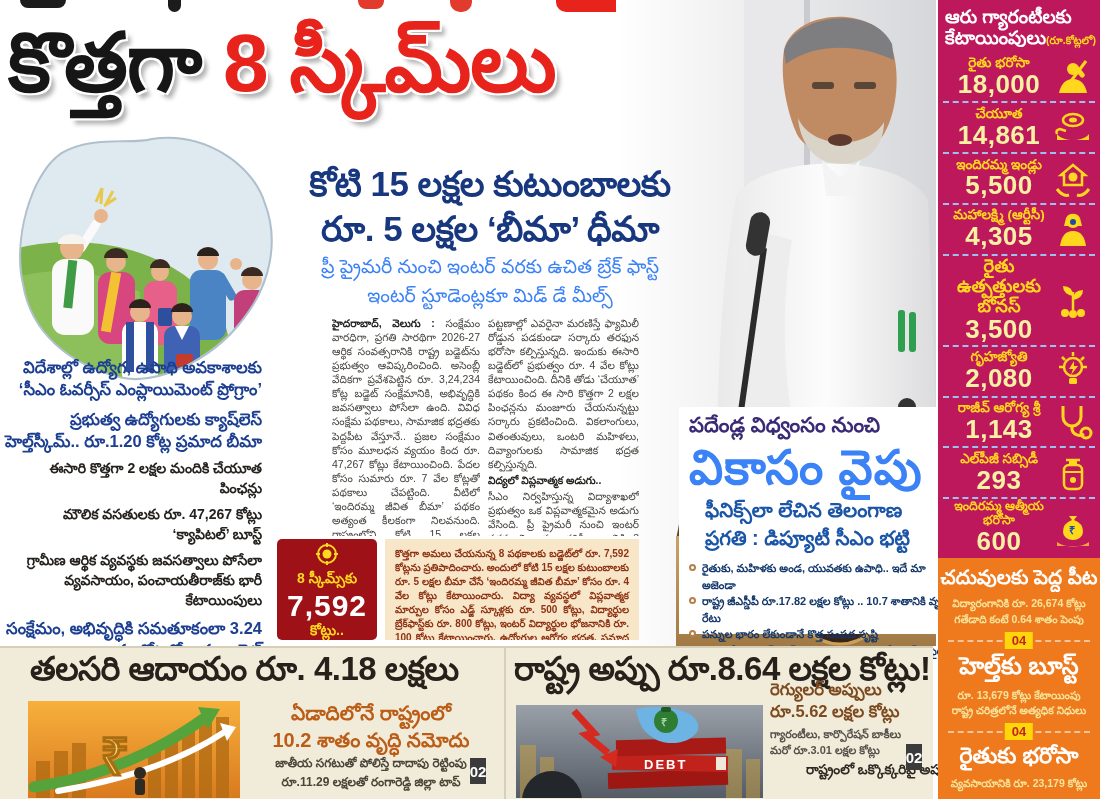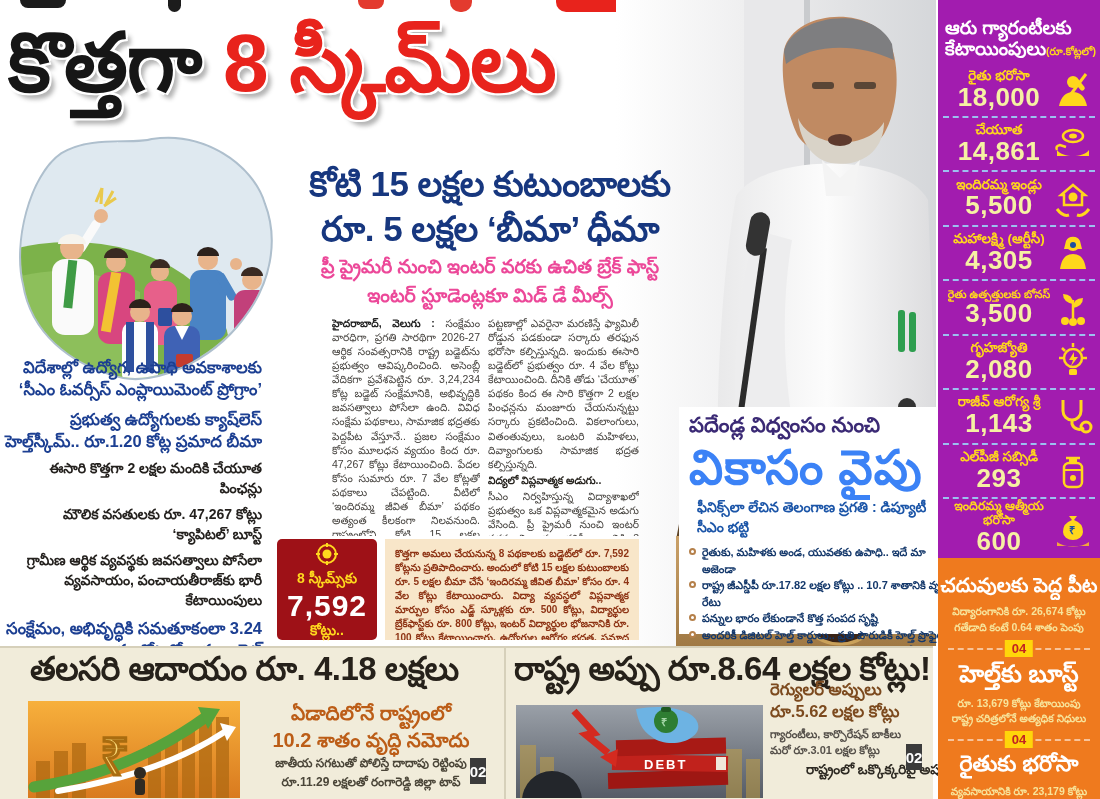--- a/index.html
+++ b/index.html
@@ -12,21 +12,21 @@
   
   .headline { position:absolute; left:8px; top:6px; white-space:nowrap; font-weight:bold;
     font-size:82px; letter-spacing:-1px; line-height:1.4;
     text-shadow:-2px -2px 0 #fff, 2px -2px 0 #fff, -2px 2px 0 #fff, 2px 2px 0 #fff, 5px 6px 4px rgba(40,40,40,.35); }
   .headline .hl-black { color:#161616; }
   .headline .hl-red { color:#e8231c; }
 
   
   .lead { position:absolute; left:280px; top:162px; width:420px; text-align:center; }
   .lead .sub { color:#17377f; font-weight:bold; font-size:35px; line-height:1.28; letter-spacing:-0.5px; }
-  .lead .deck { color:#ec4899; font-weight:bold; font-size:19px; line-height:1.55; }
+  .lead .deck { color:#3b82f6; font-weight:normal; font-size:19px; line-height:1.55; }
   .lead .deck:first-of-type { margin-top:8px; }
 
   
   .map-illo { position:absolute; left:0; top:132px; width:300px; height:268px; }
 
   
   .left-points { position:absolute; left:4px; top:356px; width:258px; text-align:right; }
   .lp { margin-bottom:7px; font-weight:bold; }
   .lp-blue { color:#1c3f92; font-size:16.5px; line-height:1.35; }
   .lp-black { color:#24211e; font-size:14px; line-height:1.4; }
@@ -47,21 +47,21 @@
   .stat-box .sb-bot { font-size:14px; font-weight:bold; }
 
   
   .note-box { position:absolute; left:385px; top:539px; width:254px; height:101px; background:#f8e6c9;
     padding:8px 10px; font-size:10px; line-height:1.4; color:#8e3415; text-align:justify; overflow:hidden; font-weight:bold; }
 
   
   .vikasam { position:absolute; left:679px; top:407px; width:291px; height:227px; background:#ffffff; padding:6px 8px 4px 10px; }
   .vk-kicker { color:#3b2a75; font-size:21px; font-weight:bold; }
   .vk-head { color:#3b82f6; font-size:48px; font-weight:bold; line-height:1.15; letter-spacing:1px; margin-top:-2px; }
-  .vk-attr { color:#1b55a8; font-size:14px; font-weight:bold; margin:4px 8px 5px; }
+  .vk-attr { color:#1b55a8; font-size:20px; font-weight:bold; margin:4px 16px 5px; }
   .vk-bullet { display:flex; align-items:flex-start; color:#14386b; font-size:11px; font-weight:bold; line-height:1.5; }
   .vk-ring { flex:0 0 auto; width:7px; height:7px; border:2px solid #b5804a; border-radius:50%; margin:4px 6px 0 0; background:#fff; }
   .badge-dark { position:absolute; background:#3b3b3b; color:#fff; font-weight:bold; font-size:15px;
     width:16px; height:26px; display:flex; align-items:center; justify-content:center; }
   .vk-badge { right:6px; bottom:4px; }
 
   
   .photo { position:absolute; left:616px; top:0; width:320px; height:646px; }
 
   
@@ -74,30 +74,30 @@
   .bl-sub { position:absolute; left:248px; top:52px; width:246px; text-align:center; }
   .bl-sub .or { color:#bc5d17; font-weight:bold; font-size:20px; line-height:1.35; }
   .bl-sub .dt { color:#4a4538; font-weight:bold; font-size:12px; line-height:1.55; }
   .bc-sub { position:absolute; left:262px; top:30px; width:142px; }
   .bc-sub .br { color:#7c4a1e; font-weight:bold; font-size:16.5px; line-height:1.35; }
   .bc-sub .dt { color:#55504a; font-weight:bold; font-size:11px; line-height:1.5; margin-top:3px; }
   .bc-sub .bk { color:#2d2922; font-weight:bold; font-size:13.5px; margin-top:3px; white-space:nowrap;margin-left:36px; }
 
   
   .sidebar { position:absolute; left:938px; top:0; width:162px; height:799px; }
-  .sb-blue { height:558px; background:#a21caf; display:flex; flex-direction:column; padding:15px 5px 2px; }
+  .sb-blue { height:558px; background:#be185d; display:flex; flex-direction:column; padding:4px 5px 2px; }
   .sb-header { color:#fff; font-weight:bold; font-size:18.5px; line-height:1.15; padding:2px 2px 4px; }
   .sb-unit { color:#ffd71c; font-size:10.5px; font-weight:bold;text-align:center; }
   .sb-row { flex:1; display:flex; align-items:center; padding:1px 2px; }
   .sb-row + .sb-row { border-top:2px dashed #9cc0ef; }
   .sb-rowtext { flex:1; text-align:center; }
   .sb-label { color:#ffd71c; font-weight:bold; font-size:13.5px; line-height:1.1; }
   .sb-value { color:#f6f1a3; font-weight:bold; font-size:26px; letter-spacing:0.5px; line-height:1.05; }
   .sb-icon { flex:0 0 40px; height:40px; }
-  .sb-orange { height:241px; background:#ef7a1e; text-align:center; color:#fff; padding-top:16px; }
+  .sb-orange { height:241px; background:#ef7a1e; text-align:center; color:#fff; padding-top:8px; }
   .hi-title1 { font-weight:bold; font-size:20px; }
   .hi-title2 { font-weight:bold; font-size:24px; }
   .hi-title3 { font-weight:bold; font-size:22px; }
   .hi-sub { color:#f7e49b; font-size:10.5px; font-weight:bold; line-height:1.5; margin-top:2px; }
   .hi-div { position:relative; border-top:2px dashed rgba(255,255,255,.55); margin:12px 10px 10px;text-decoration:underline; }
   .badge-04 { position:absolute; left:50%; top:-10px; transform:translateX(-50%); background:#ffd60a;
     color:#c22222; font-weight:bold; font-size:13px; padding:1px 7px; }
 </style>
 </head>
 <body>
@@ -455,21 +455,21 @@
         <svg class="sb-icon" viewBox="0 0 40 40">
           <circle cx="20" cy="11" r="7" fill="#ffd71c"></circle>
           <path d="M7,36 q2,-15 13,-15 q11,0 13,15 Z" fill="#ffd71c"></path>
           <path d="M13,8 a8,8 0 0 1 14,0 l2,8 l-18,0 Z" fill="#ffd71c"></path>
           <circle cx="20" cy="12" r="3" fill="#1b4fa0"></circle>
         </svg>
       </div>
 
       <div class="sb-row">
         <div class="sb-rowtext">
-          <div class="sb-label" style="font-size:11px;">రైతు ఉత్పత్తులకు బోనస్</div>
+          <div class="sb-label" style="font-size:18px;">రైతు ఉత్పత్తులకు బోనస్</div>
           <div class="sb-value">3,500</div>
         </div>
         <svg class="sb-icon" viewBox="0 0 40 40">
           <path d="M20,30 L20,12" stroke="#ffd71c" stroke-width="2.5"></path>
           <path d="M20,16 q-10,-2 -10,-10 q10,0 10,10 Z" fill="#ffd71c"></path>
           <path d="M20,20 q10,-2 10,-10 q-10,0 -10,10 Z" fill="#ffd71c"></path>
           <circle cx="12" cy="33" r="4" fill="#ffd71c"></circle>
             <circle cx="20" cy="34" r="4" fill="#ffd71c"></circle>
             <circle cx="28" cy="33" r="4" fill="#ffd71c"></circle>
         </svg>

